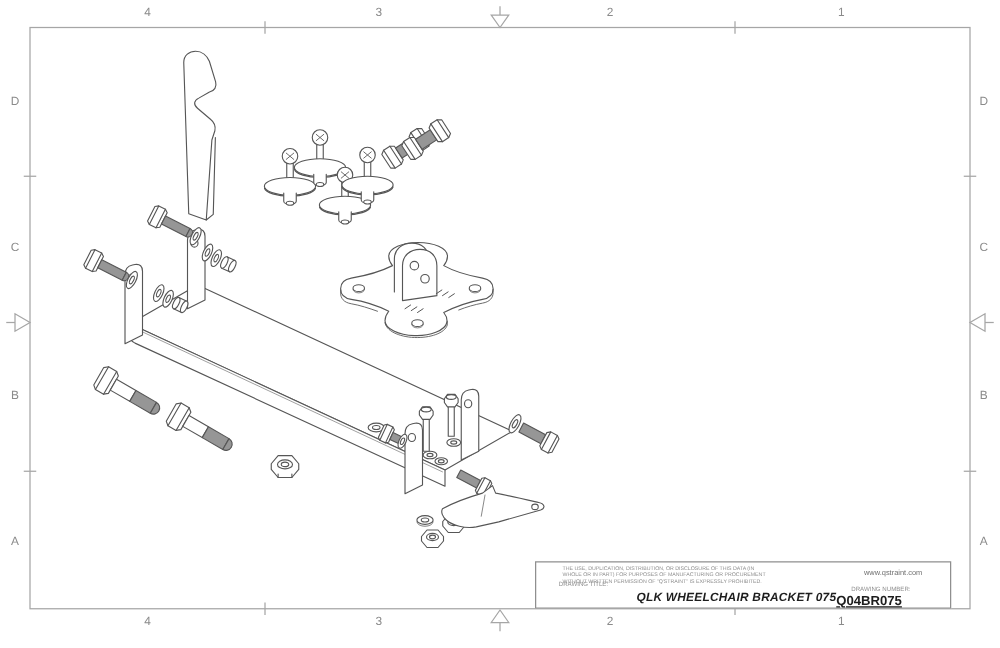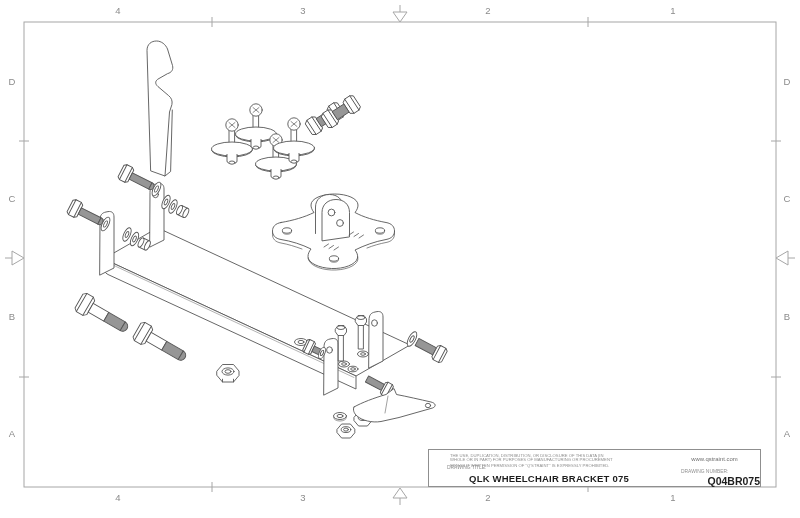--- a/index.html
+++ b/index.html
@@ -22,36 +22,36 @@
     position:absolute;left:21px;top:3px;color:#8f8f8f;
     font-size:7px;line-height:1.18;white-space:nowrap;
     transform:scale(0.60);transform-origin:0 0;
   }
   .tb-title-label{
     position:absolute;left:18px;top:15px;color:#8f8f8f;
     font-size:7px;white-space:nowrap;
     transform:scale(0.70);transform-origin:0 0;
   }
   .tb-title{
-    position:absolute;left:0;right:0;top:23px;text-align:center;
-    font-size:9.5px;font-weight:bold;color:#1d1d1d;letter-spacing:0.2px;
+    position:absolute;left:0;right:0;top:23px;text-align:right;
+    font-size:9.5px;font-weight:bold;color:#1d1d1d;letter-spacing:0.2px;font-style:italic;
   }
   .tb-right{position:absolute;left:240px;top:0;right:0;height:100%;}
   .tb-web{
     position:absolute;left:0;right:0;top:6px;text-align:center;
     color:#6f6f6f;font-size:7px;transform:scale(0.85);transform-origin:50% 0;
   }
   .tb-number-label{
     position:absolute;left:12px;top:19px;color:#8f8f8f;
     font-size:7px;white-space:nowrap;
     transform:scale(0.70);transform-origin:0 0;
   }
   .tb-number{
-    position:absolute;left:0;right:0;top:25px;text-align:right;
-    font-size:10.5px;font-weight:bold;color:#1d1d1d;
+    position:absolute;left:0;right:0;top:25px;text-align:left;
+    font-size:10.5px;font-weight:bold;color:#1d1d1d;text-decoration:underline;
   }
 </style>
 </head>
 <body>
 
 <div class="sheet">
 
   <svg width="800" height="518" viewBox="0 0 800 518">
 
     <g stroke="#a6a6a6" stroke-width="1" fill="none">

